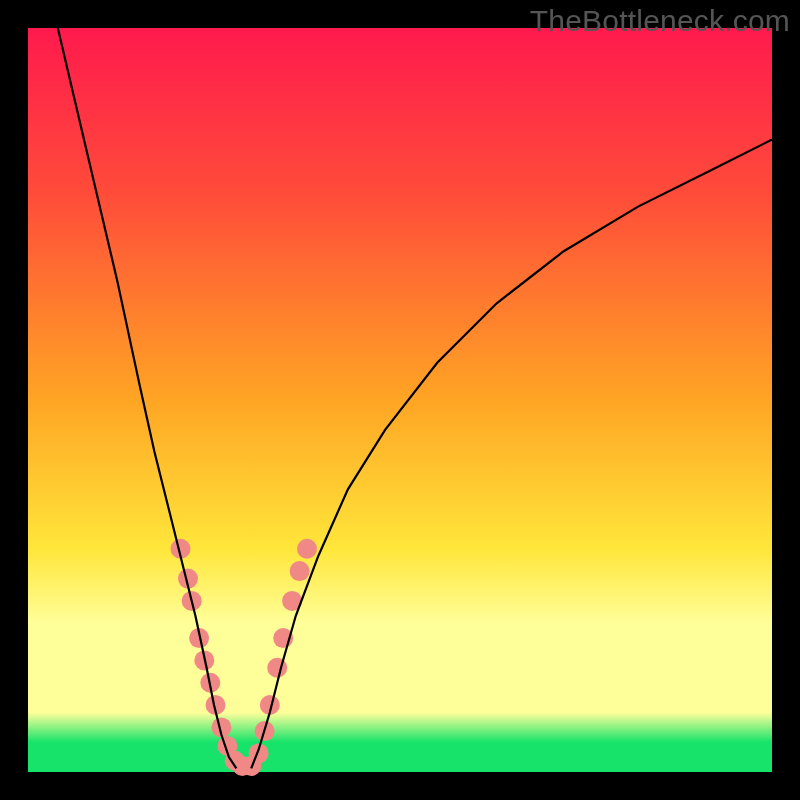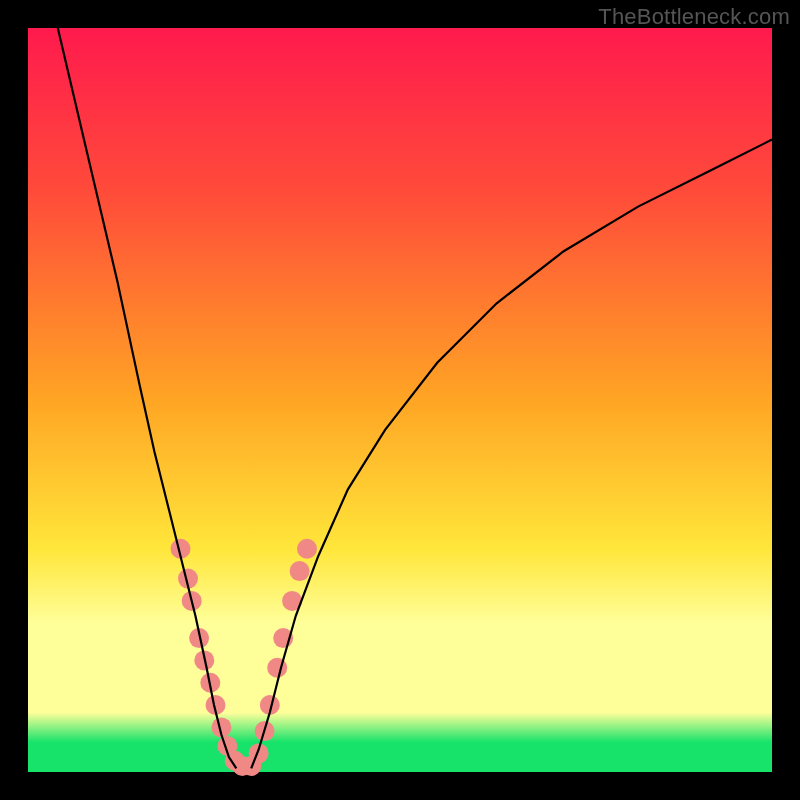--- a/index.html
+++ b/index.html
@@ -33,21 +33,21 @@
       var(--c-pale) 92%,
       var(--c-green) 96%,
       var(--c-green) 100%
     );
   }
   .watermark {
     position: absolute;
     top: 4px;
     right: 10px;
     color: #555;
-    font-size: 22px;
+    font-size: 30px;
     font-weight: 500;
     letter-spacing: 0.2px;
     user-select: none;
   }
   svg.curve {
     position: absolute;
     inset: 0;
     width: 100%;
     height: 100%;
     overflow: visible;

